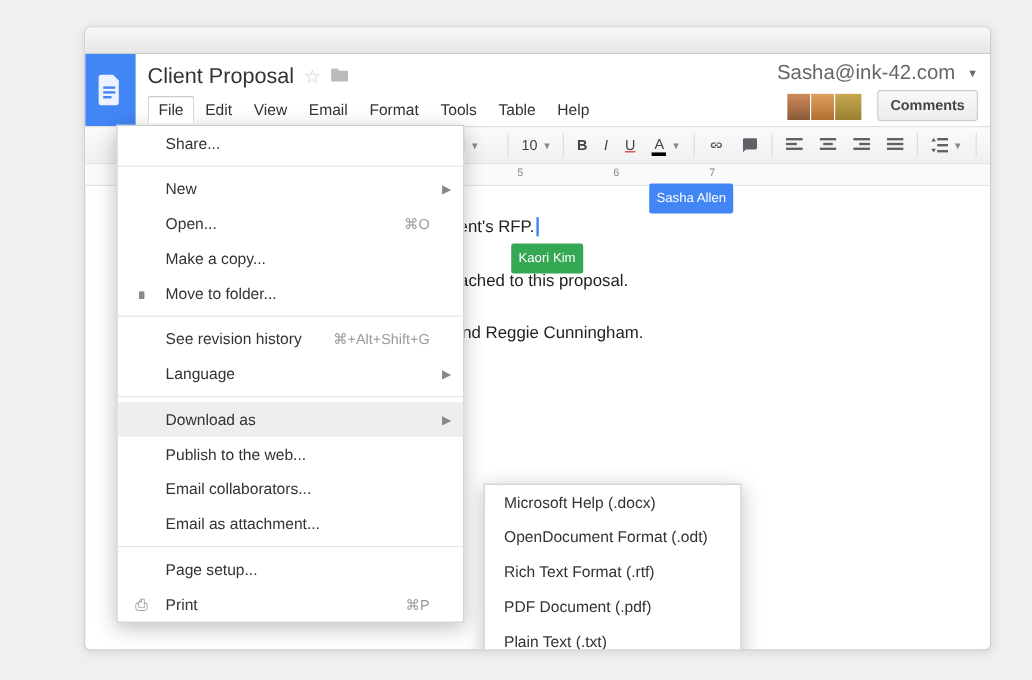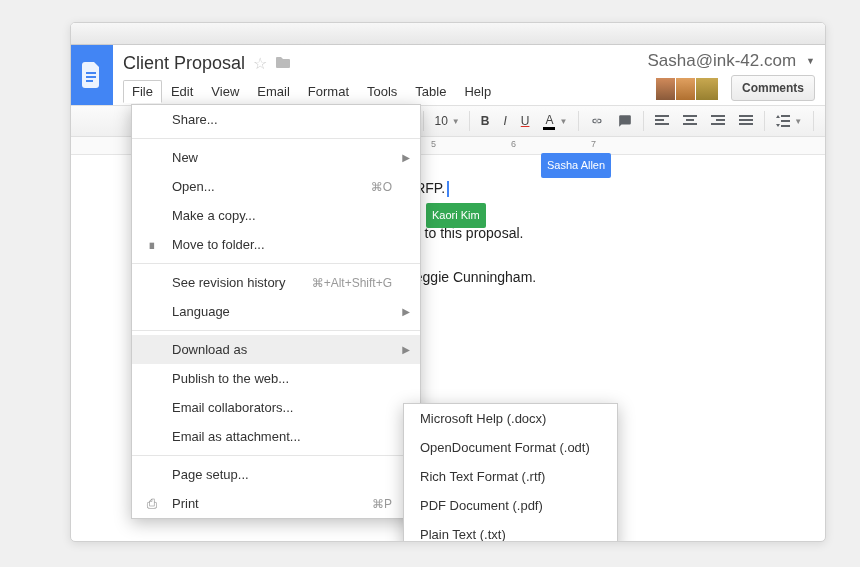--- a/index.html
+++ b/index.html
@@ -86,21 +86,21 @@
     position:relative;
   }
   .doc-area p { margin-bottom:18px; }
   .cursor-blue { border-left:2px solid #4285f4; display:inline-block; height:16px; vertical-align:middle; margin-left:2px;}
   .cursor-green { border-left:2px solid #34a853; display:inline-block; height:16px; vertical-align:middle; }
   .name-tag { position:absolute; font-size:11px; color:#fff; padding:2px 6px; border-radius:2px; white-space:nowrap;}
   .tag-blue { background:#4285f4; top:-2px; left:470px;}
   .tag-green { background:#34a853; top:48px; left:355px;}
   
   .dropdown {
-    position:absolute; left:60px; top:81px; width:290px;
+    position:absolute; left:26px; top:81px; width:290px;
     background:#fff; border:1px solid #ccc; box-shadow:0 4px 16px rgba(0,0,0,.25);
     z-index:20; font-size:13px; color:#333;
   }
   .dd-item { padding:7px 28px 7px 40px; cursor:pointer; position:relative; display:flex; justify-content:space-between; align-items:center;}
   .dd-item:hover, .dd-item.hover { background:#eee;}
   .dd-item .shortcut{ color:#999; font-size:12px;}
   .dd-item .sub{ position:absolute; right:10px; color:#888; font-size:10px;}
   .dd-sep { height:1px; background:#e5e5e5; margin:4px 0;}
   .dd-item .pre-icon{ position:absolute; left:12px; color:#888; width:16px; text-align:center;}
   

